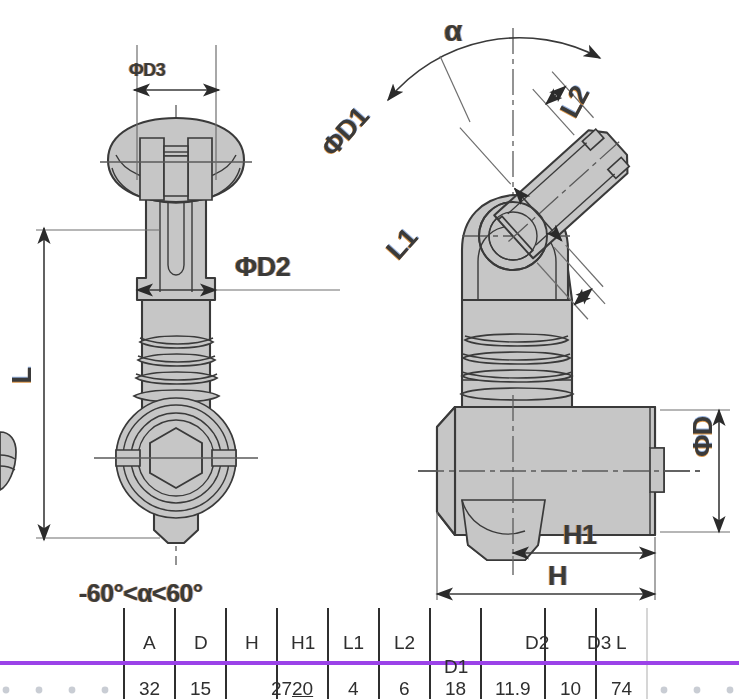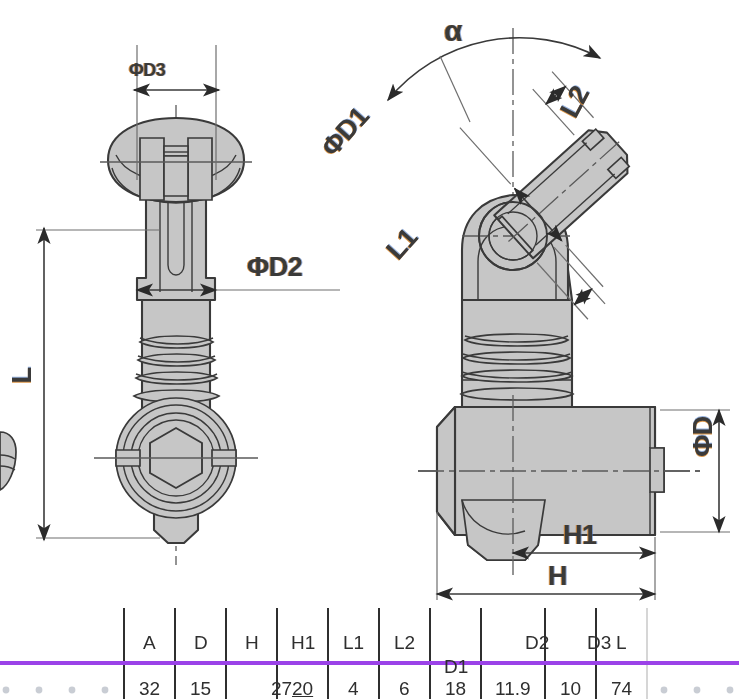--- a/index.html
+++ b/index.html
@@ -226,38 +226,39 @@
       <circle cx="72" cy="690" r="3.4"></circle>
       <circle cx="105" cy="690" r="3.4"></circle>
       <circle cx="664" cy="690" r="3.4"></circle>
       <circle cx="697" cy="690" r="3.4"></circle>
       <circle cx="730" cy="690" r="3.4"></circle>
     </g>
   </svg>
 
   <div class="lbl" style="left:129px;top:60px;font-size:18px;">ΦD3</div>
 
-  <div class="lbl" style="left:235px;top:252px;font-size:27px;margin-left:12px;">ΦD2</div>
+  <div class="lbl" style="left:235px;top:252px;font-size:27px;">ΦD2</div>
 
   <div class="lbl rot90" style="left:14px;top:360px;font-size:27px;">L</div>
 
   <div class="lbl" style="left:444px;top:14px;font-size:30px;">α</div>
 
   <div class="lbl" style="left:327px;top:137px;font-size:27px;transform:rotate(-48deg);transform-origin:0 50%;">ΦD1</div>
 
   <div class="lbl" style="left:568px;top:100px;font-size:27px;transform:rotate(-62deg);transform-origin:0 50%;">L2</div>
 
   <div class="lbl" style="left:392px;top:240px;font-size:27px;transform:rotate(-48deg);transform-origin:0 50%;">L1</div>
 
   <div class="lbl rot90" style="left:683px;top:421px;font-size:27px;">ΦD</div>
 
   <div class="lbl" style="left:563px;top:520px;font-size:27px;">H1</div>
 
   <div class="lbl" style="left:548px;top:561px;font-size:27px;">H</div>
 
+  <div class="lbl" style="left:79px;top:579px;font-size:25px;">-60°&lt;α&lt;60°</div>
 
   <div id="table-text">
       <div class="tbl-txt" style="top: 632px; left: 143px;">A</div>
       <div class="tbl-txt" style="top: 632px; left: 194px;">D</div>
       <div class="tbl-txt" style="top: 632px; left: 245px;">H</div>
       <div class="tbl-txt" style="top: 632px; left: 291px;">H1</div>
       <div class="tbl-txt" style="top: 632px; left: 343px;">L1</div>
       <div class="tbl-txt" style="top: 632px; left: 394px;">L2</div>
       <div class="tbl-txt" style="top: 656px; left: 444px;">D1</div>
       <div class="tbl-txt" style="top: 632px; left: 525px; text-align: center;">D2</div>

